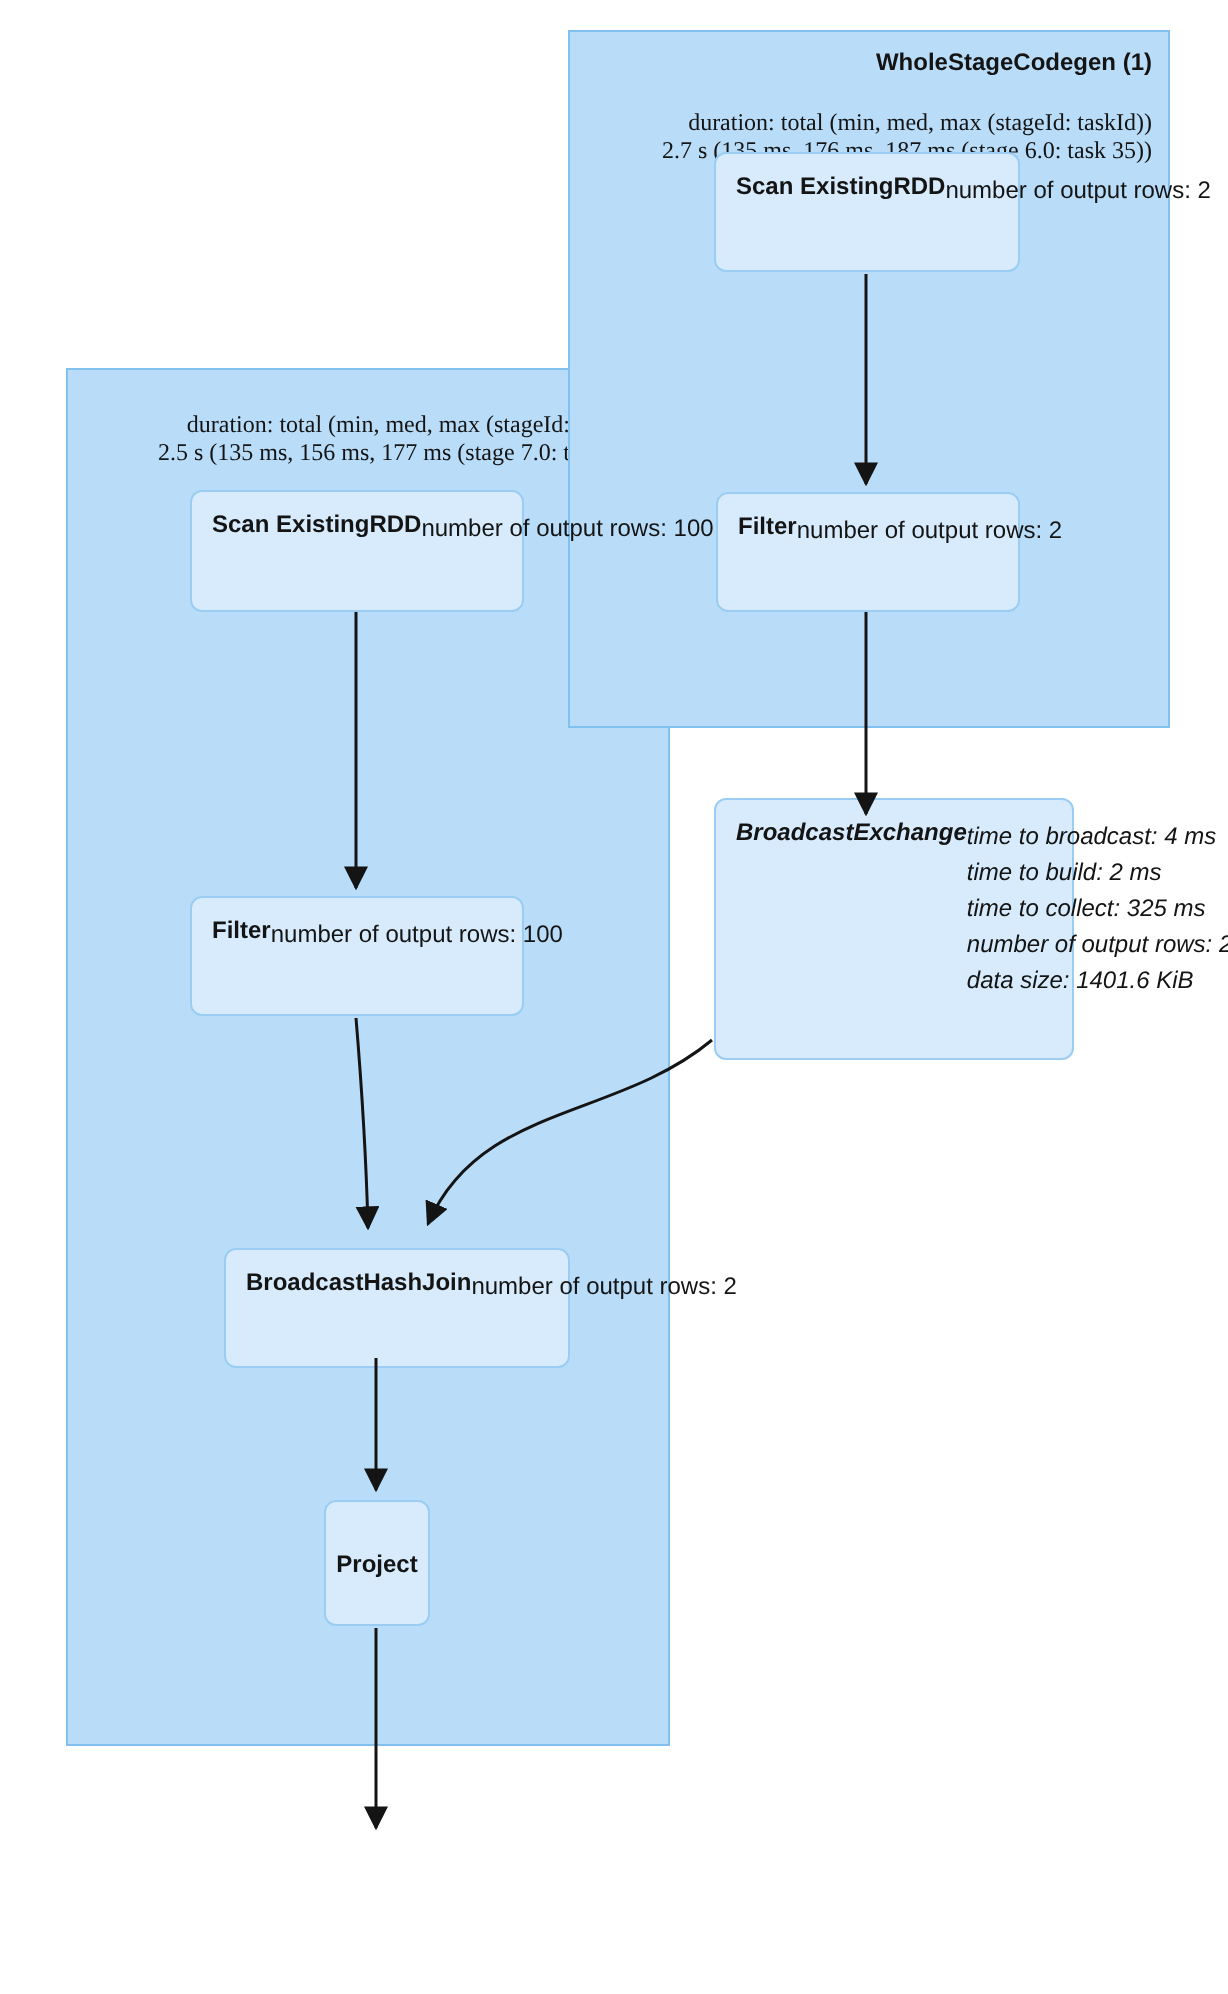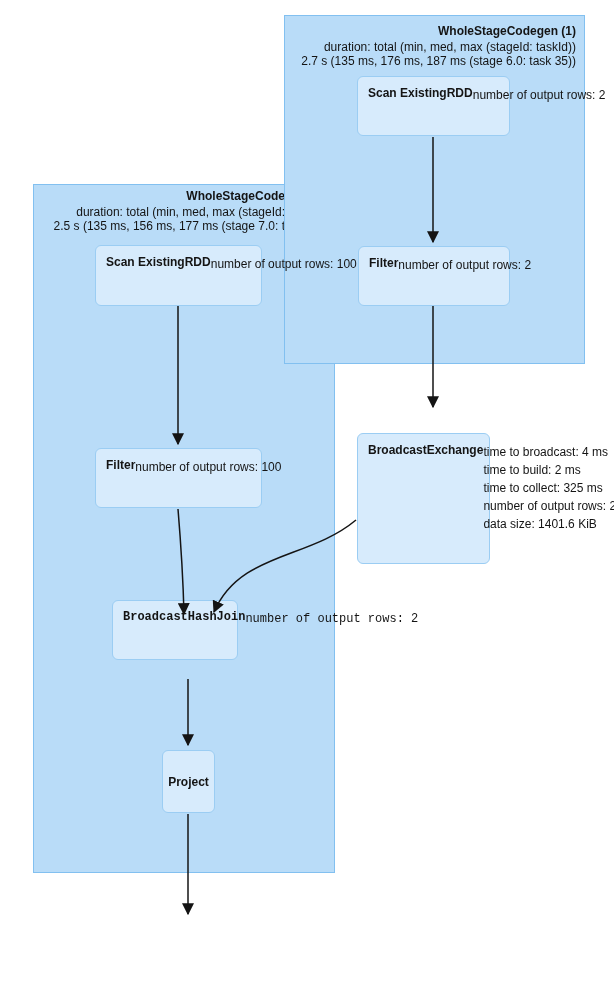--- a/index.html
+++ b/index.html
@@ -15,21 +15,21 @@
   .cluster {
     position: absolute;
     background: var(--cluster-fill, #b9dcf8);
     border: 1px solid var(--cluster-border, #82c0f0);
     border-radius: 0;
     box-sizing: border-box;
   }
   .cluster-header { text-align: right; }
   .cluster-header.pad { padding: 8px 8px 0 0; }
   .cluster-title { font-weight: bold; white-space: nowrap; }
-  .cluster-duration { margin-top: 2px; line-height: 14px; white-space: nowrap; }
+  .cluster-duration { margin-top: 16px; line-height: 14px; white-space: nowrap; font-family: Liberation Serif, serif; }
   
   .clip-header {
     position: absolute; left: 1px; top: 4px;
     width: 250px; text-align: right; overflow: visible;
   }
   .node {
     position: absolute;
     background: var(--node-fill, #d7ebfc);
     border: 1px solid var(--node-border, #9bcdf3);
     border-radius: 6px;
@@ -51,21 +51,20 @@
   }
   svg.edges .head { fill: var(--arrow, #141414); stroke: none; }
 </style>
 </head>
 <body>
 
 <div class="canvas">
 
   <div class="cluster" style="left:33px; top:184px; width:302px; height:689px;">
     <div class="clip-header">
-      <div class="cluster-title">WholeStageCode</div>
       <div class="cluster-duration">
         <div>duration: total (min, med, max (stageId:</div>
         <div>2.5 s (135 ms, 156 ms, 177 ms (stage 7.0: t</div>
       </div>
     </div>
   </div>
 
   <div class="cluster" style="left:284px; top:15px; width:301px; height:349px;">
     <div class="cluster-header pad">
       <div class="cluster-title">WholeStageCodegen (1)</div>
@@ -83,21 +82,21 @@
     </div>
   </div>
 
   <div class="node" style="left:358px; top:246px; width:152px; height:60px;">
     <div class="node-title">Filter</div>
     <div class="node-metrics">
       <div>number of output rows: 2</div>
     </div>
   </div>
 
-  <div class="node" style="left:357px; top:433px; width:133px; height:131px;">
+  <div class="node" style="left:357px; top:399px; width:180px; height:131px;font-style:italic;">
     <div class="node-title">BroadcastExchange</div>
     <div class="node-metrics">
       <div>time to broadcast: 4 ms</div>
       <div>time to build: 2 ms</div>
       <div>time to collect: 325 ms</div>
       <div>number of output rows: 2</div>
       <div>data size: 1401.6 KiB</div>
     </div>
   </div>
 
@@ -108,21 +107,21 @@
     </div>
   </div>
 
   <div class="node" style="left:95px; top:448px; width:167px; height:60px;">
     <div class="node-title">Filter</div>
     <div class="node-metrics">
       <div>number of output rows: 100</div>
     </div>
   </div>
 
-  <div class="node" style="left:112px; top:600px; width:126px; height:60px;font-family:Liberation Mono, monospace;">
+  <div class="node" style="left:112px; top:624px; width:173px; height:60px;">
     <div class="node-title">BroadcastHashJoin</div>
     <div class="node-metrics">
       <div>number of output rows: 2</div>
     </div>
   </div>
 
   <div class="node center" style="left:162px; top:750px; width:53px; height:63px;">
     <div class="node-title">Project</div>
   </div>
 

